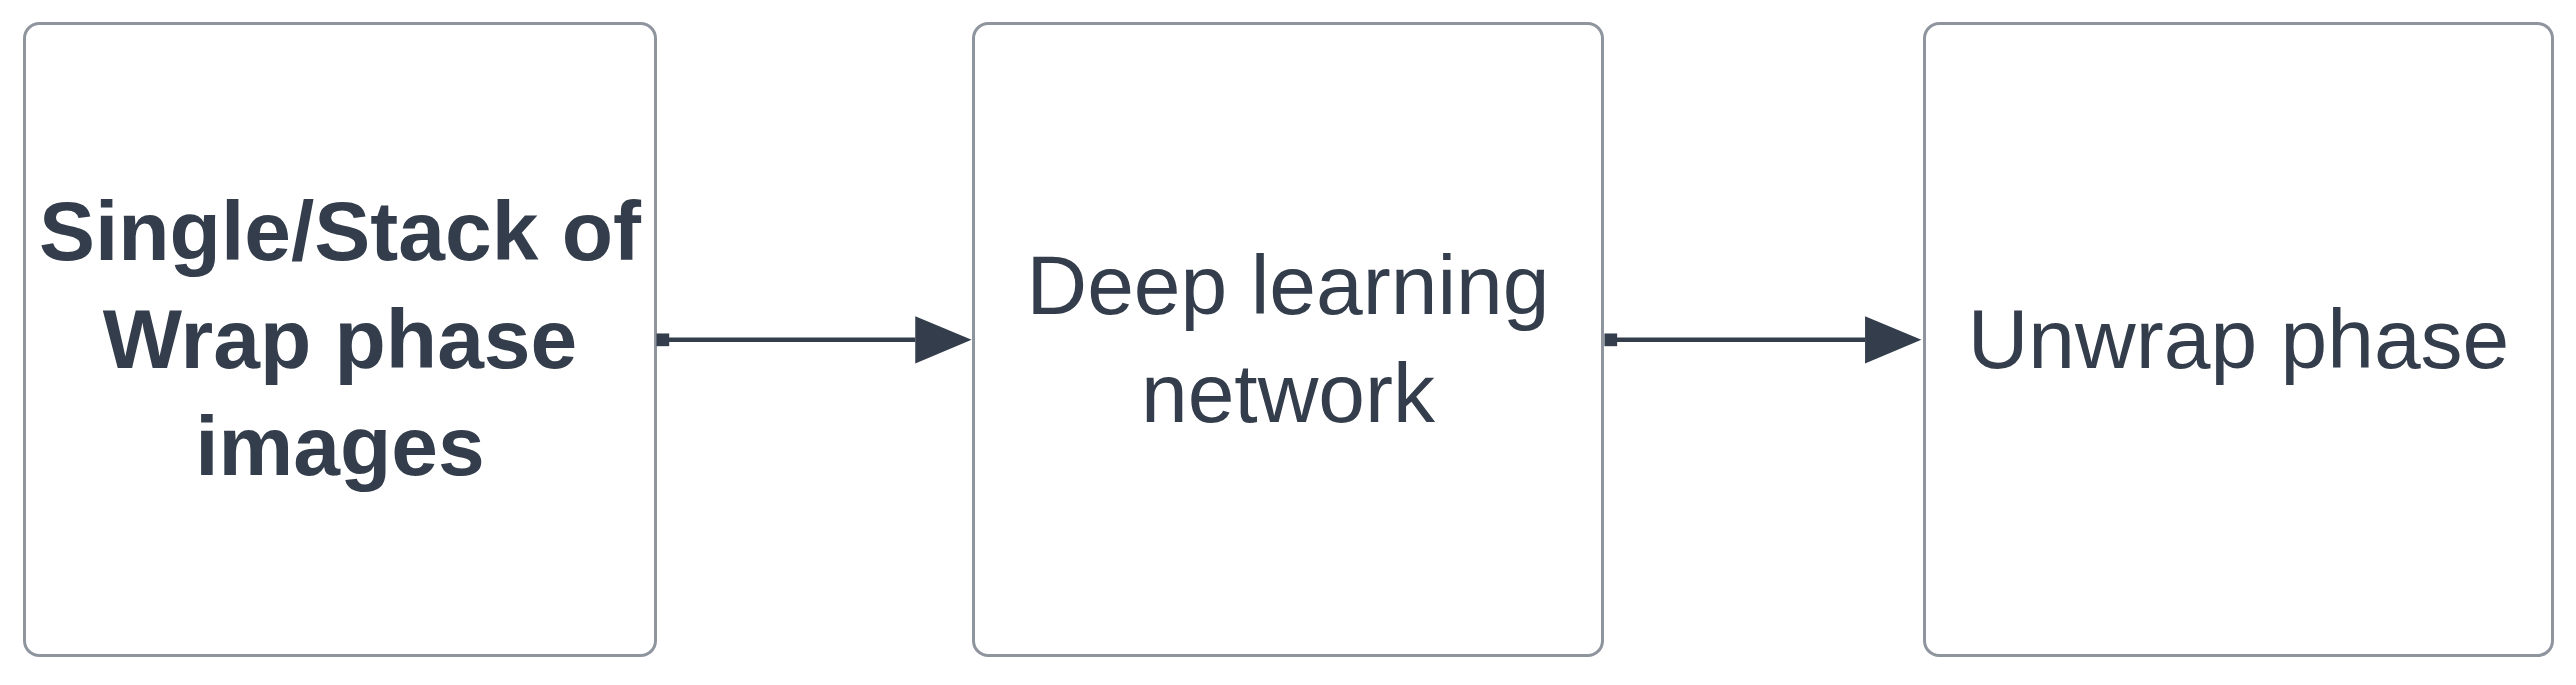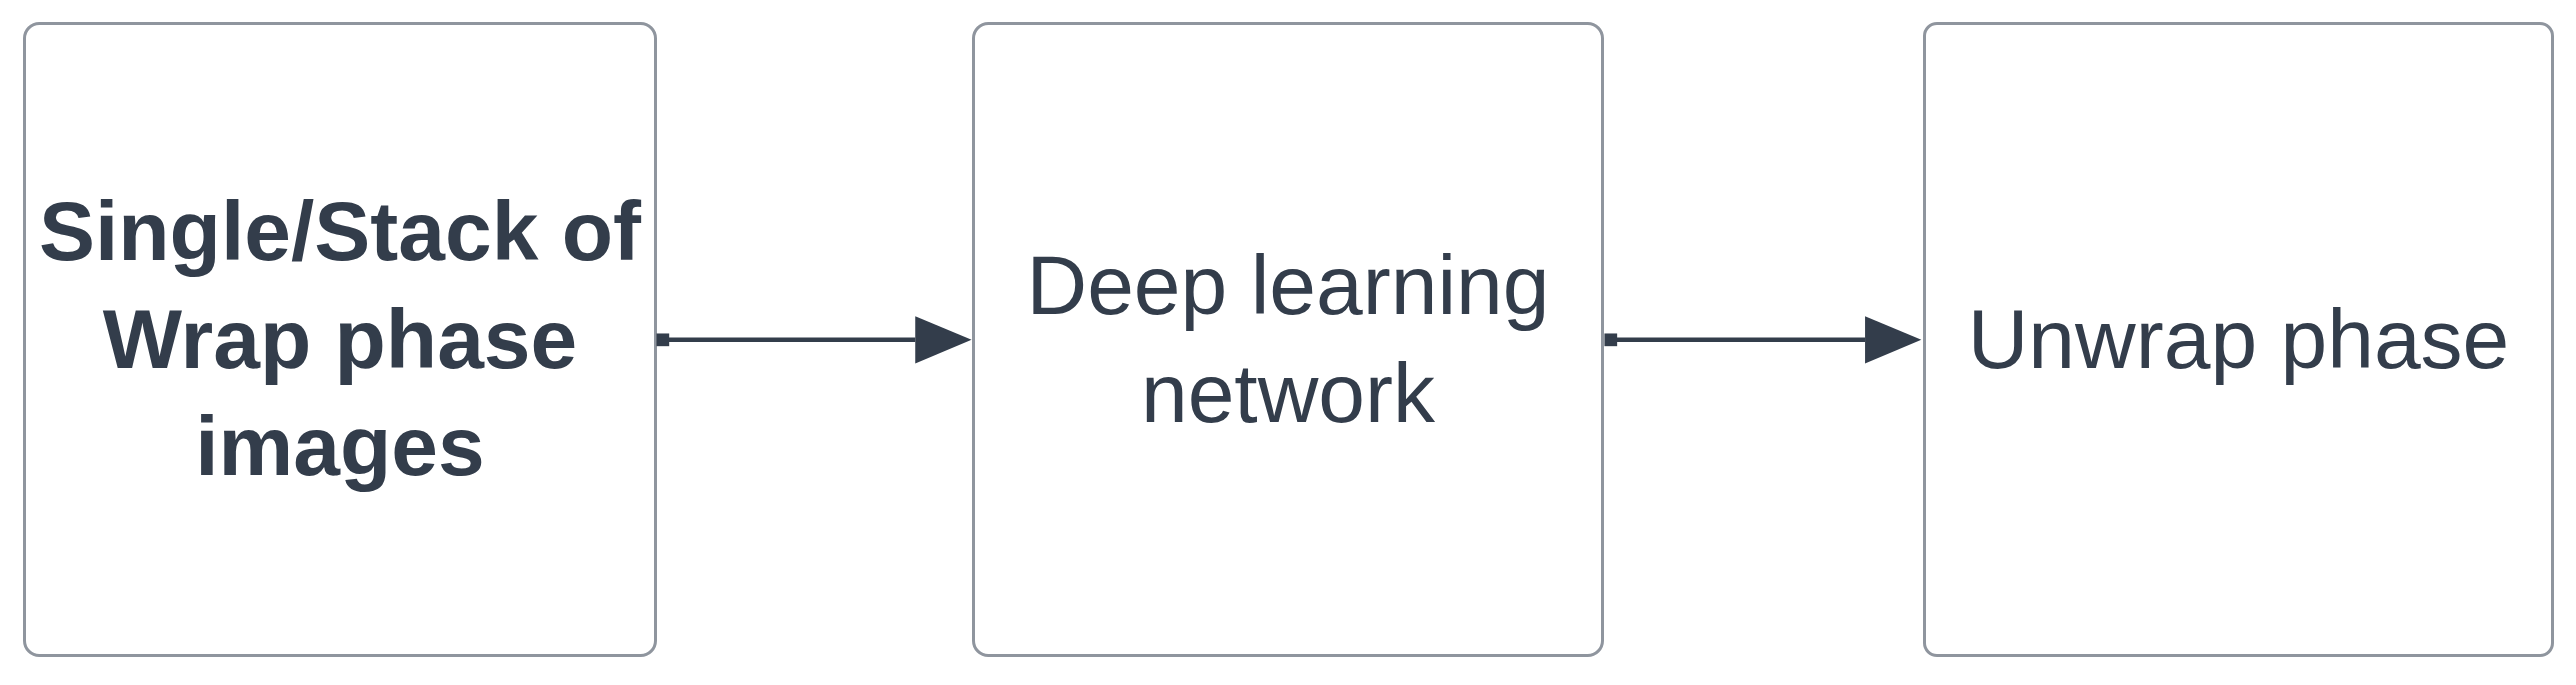--- a/index.html
+++ b/index.html
@@ -23,21 +23,21 @@
     background: var(--node-fill, #ffffff);
     border: 3.6px solid var(--node-border, #8f959e);
     border-radius: 16.3px;
     display: flex;
     align-items: center;
     justify-content: center;
     padding: 0 12.7px;
   }
   .node-1 { left: 23px;   width: 634px; font-weight: bold; }
   .node-2 { left: 972px; width: 632px; }
-  .node-3 { left: 1923px; width: 631px; border-radius: 14px; }
+  .node-3 { left: 1923px; width: 631px; }
   .node-label {
     display: block;
     width: 100%;
     text-align: center;
     color: var(--text-color, #333d4b);
     font-size: 84px;
     line-height: 1.28;
     letter-spacing: 0;
   }
   .edges {

